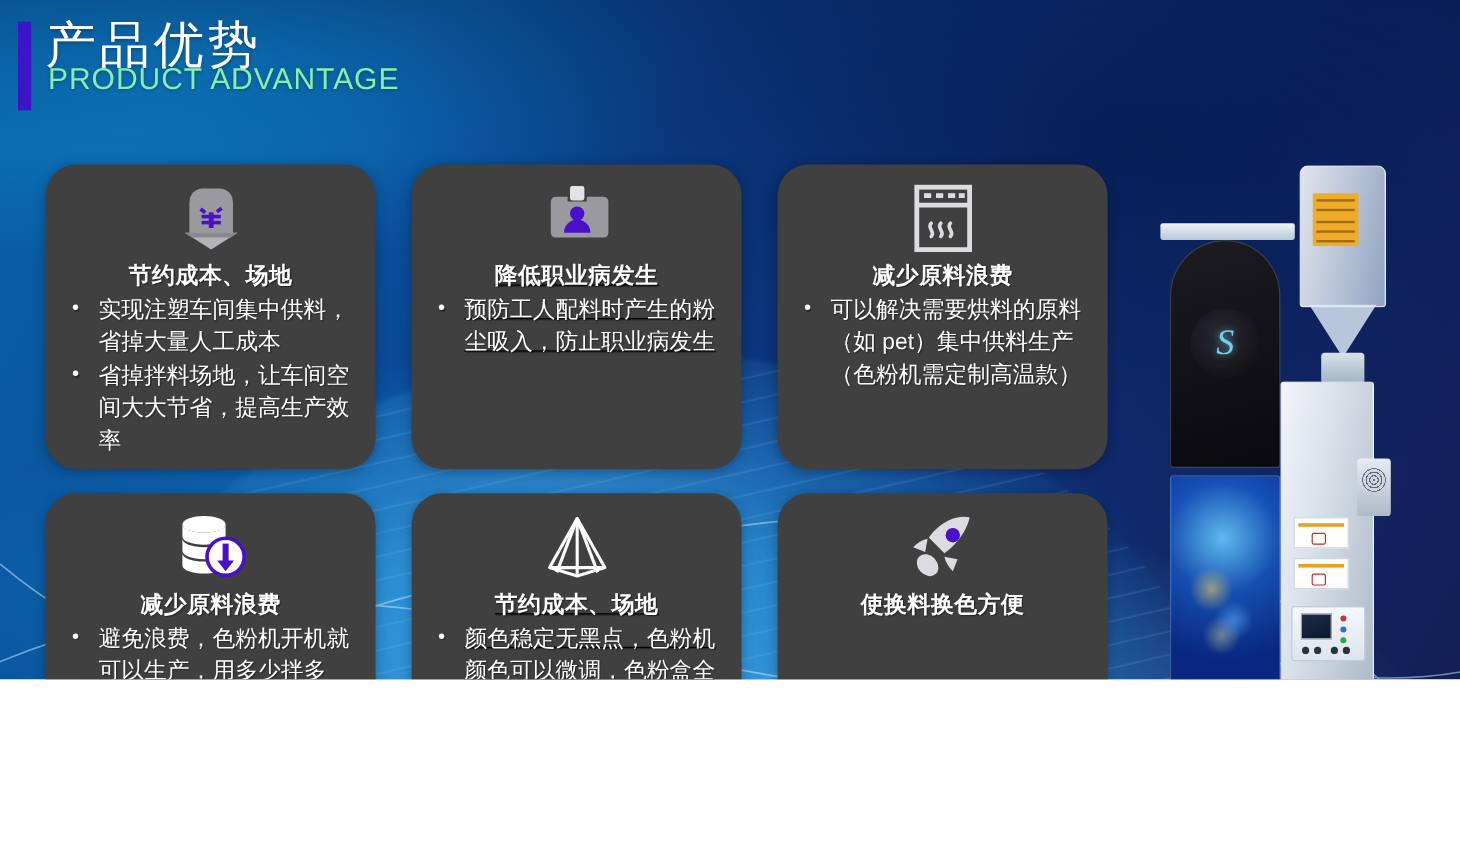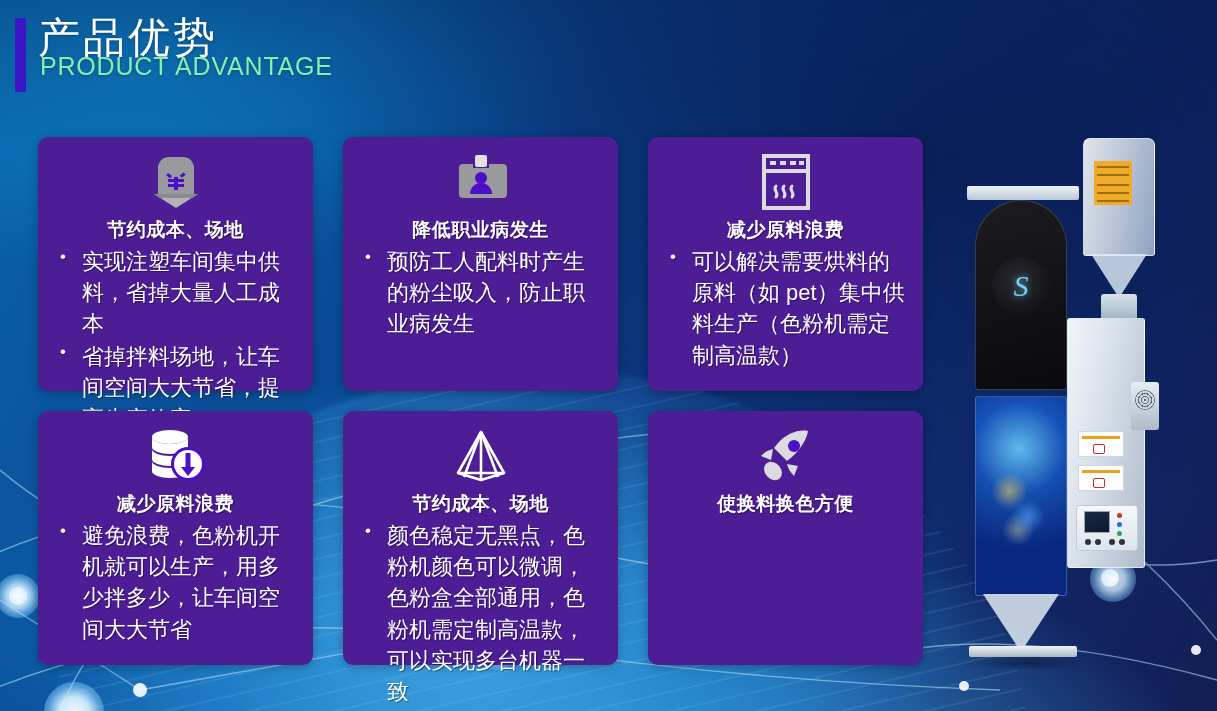--- a/index.html
+++ b/index.html
@@ -8,21 +8,21 @@
   html, body {
     width: 1217px;
     height: 711px;
     overflow: hidden;
     font-family: "Liberation Sans", "DejaVu Sans", sans-serif;
   }
 
   #slide {
     position: relative;
     width: 1217px;
-    height: 711px;
+    height: 566px;
     overflow: hidden;
     background: #0a2a6b;
   }
 
   
   .bg-base {
     position: absolute; inset: 0;
     background:
       radial-gradient(ellipse 60% 50% at 12% 8%, #0c7ec4 0%, rgba(12,126,196,0) 62%),
       radial-gradient(ellipse 70% 60% at 38% 88%, #1789d4 0%, rgba(23,137,212,0) 60%),
@@ -96,29 +96,29 @@
     letter-spacing: 0.8px;
     text-shadow: 0 1px 3px rgba(0,0,0,0.25);
   }
 
   
   .cards { position: absolute; left: 38px; top: 137px; width: 885px; }
 
   .card {
     position: absolute;
     width: 275px;
-    background: #4c1d95;
-    border-radius: 10px;
+    background: #404040;
+    border-radius: 26px;
     box-shadow: 0 2px 10px rgba(0,0,0,0.28);
     padding: 10px 12px 14px 12px;
   }
   .card.r1 { top: 0; height: 254px; }
   .card.r2 { top: 274px; height: 254px; }
   .card.c1 { left: 0; }
-  .card.c2 { left: 305px; }
+  .card.c2 { left: 305px; text-decoration: underline; }
   .card.c3 { left: 610px; }
 
   .card-icon {
     height: 58px;
     display: flex;
     align-items: center;
     justify-content: center;
     margin-top: 6px;
     margin-bottom: 6px;
   }
@@ -131,21 +131,21 @@
     font-weight: bold;
     letter-spacing: 0.5px;
     text-shadow: 1px 1px 1px rgba(0,0,0,0.45);
     margin-bottom: 3px;
   }
 
   .card-list { list-style: none; padding: 0 2px 0 6px; }
   .card-list li {
     position: relative;
     color: #ffffff;
-    font-size: 22px;
+    font-size: 19px;
     line-height: 1.42;
     padding-left: 26px;
     margin-bottom: 1px;
     text-shadow: 1px 1px 1px rgba(0,0,0,0.40);
   }
   .card-list li::before {
     content: "•";
     position: absolute;
     left: 4px; top: -1px;
     font-size: 17px;

